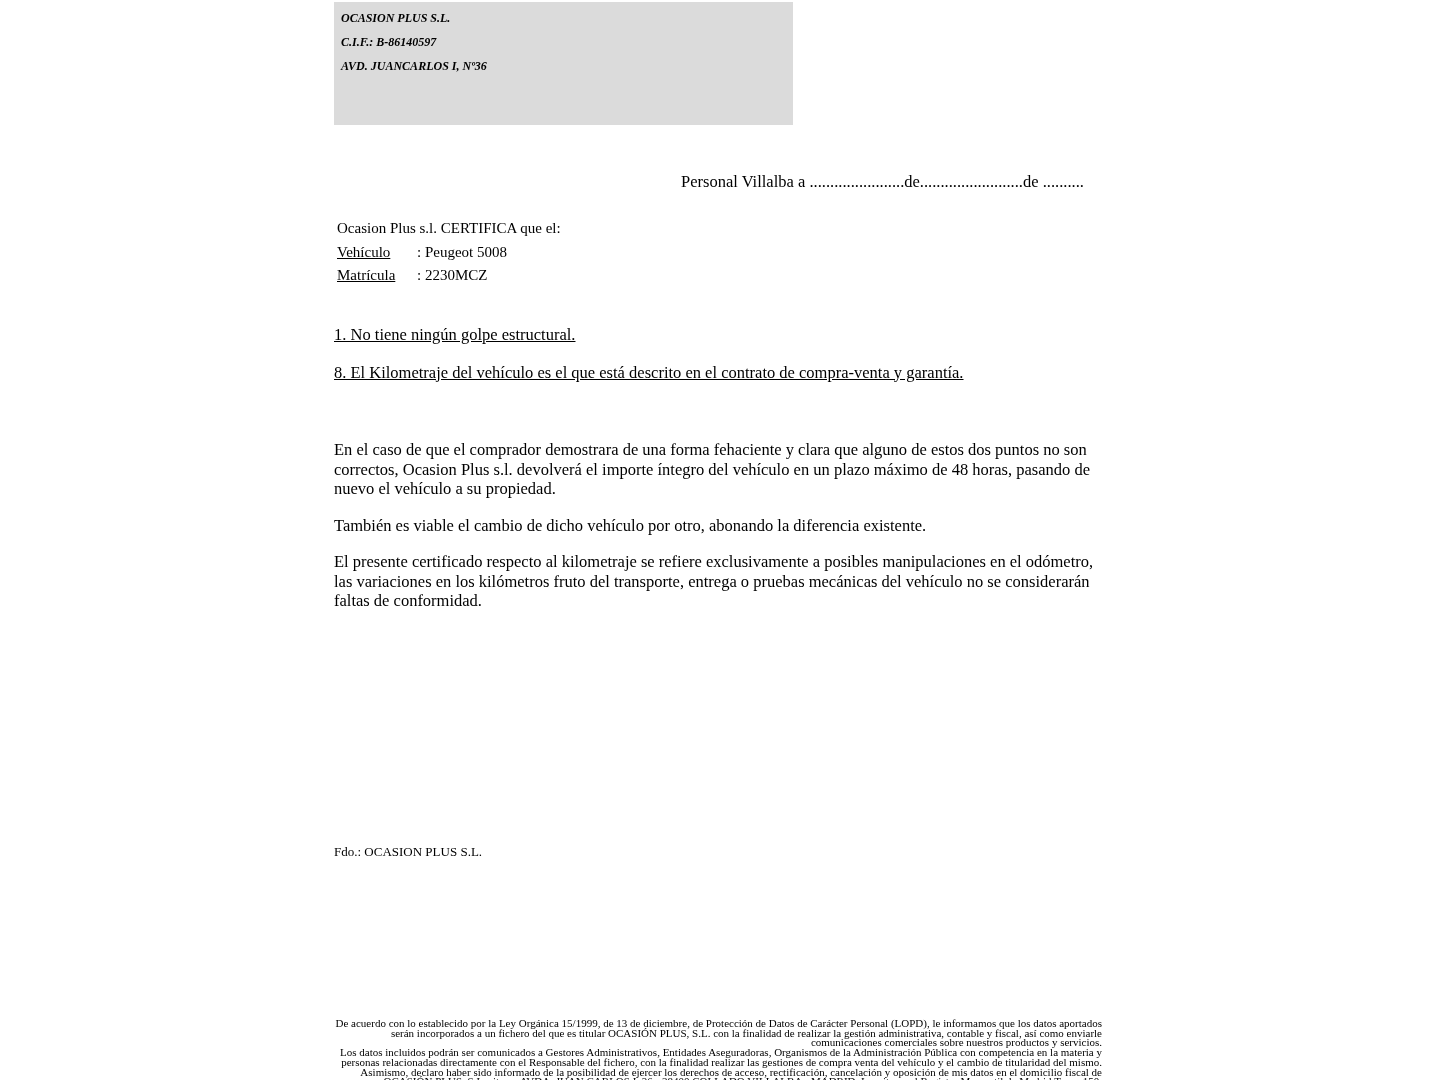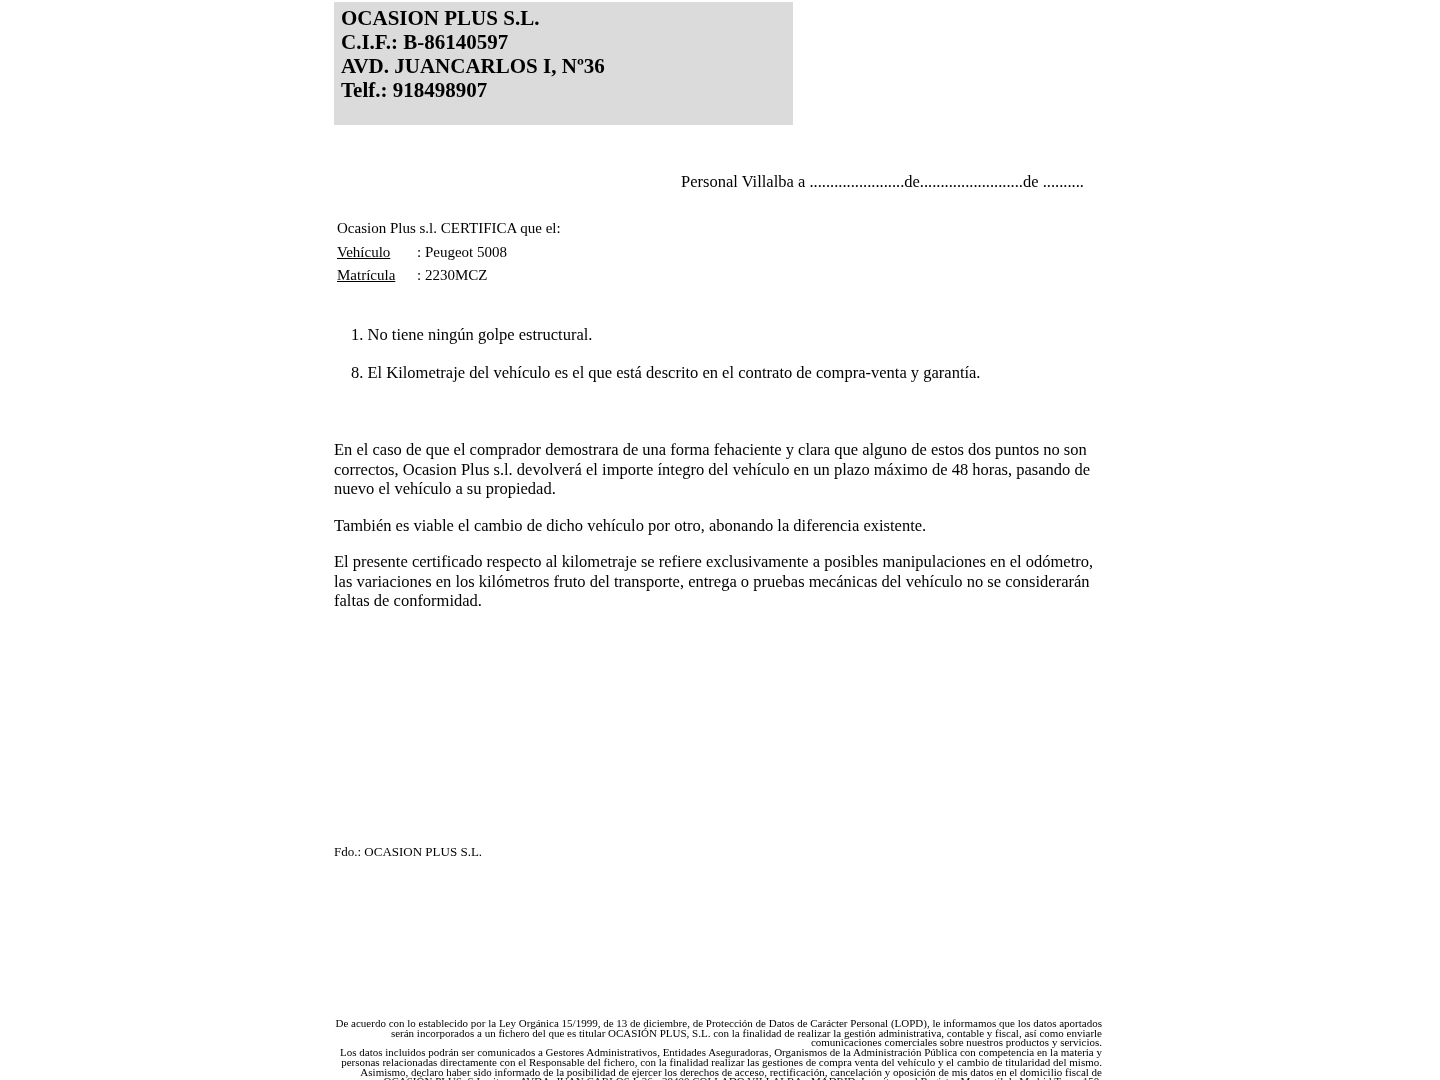--- a/index.html
+++ b/index.html
@@ -13,23 +13,24 @@
   }
   .header-box {
     position: absolute;
     left: 334px; top: 2px;
     width: 459px; height: 123px;
     background: #dbdbdb;
     padding: 4px 8px 0 7px;
   }
   .header-box .hline {
     font-weight: bold;
-    font-size: 21px;
+    font-size: 12px;
     line-height: 24px;
     white-space: nowrap;
+    font-style: italic;
   }
   .date-line {
     position: absolute;
     left: 681px; top: 172px;
     font-size: 16.5px;
     white-space: nowrap;
   }
   .certify {
     position: absolute;
     left: 337px; top: 217px;
@@ -42,21 +43,21 @@
     width: 80px;
     text-decoration: underline;
   }
   .points {
     position: absolute;
     left: 334px; top: 325px;
     width: 760px;
     font-size: 16.5px;
     line-height: 19.5px;
   }
-  .points p { margin: 0 0 18px 17px; }
+  .points p { margin: 0 0 18px 0; text-decoration: underline; }
   .paragraphs {
     position: absolute;
     left: 334px; top: 440px;
     width: 760px;
     font-size: 16.5px;
     line-height: 19.5px;
   }
   .paragraphs p { margin: 0 0 17px 0; }
   .signature {
     position: absolute;
@@ -75,21 +76,20 @@
 </style>
 </head>
 <body>
 
 <div class="page">
 
   <div class="header-box">
     <div class="hline">OCASION PLUS S.L.</div>
     <div class="hline">C.I.F.: B-86140597</div>
     <div class="hline">AVD. JUANCARLOS I, Nº36</div>
-    <div class="hline">Telf.: 918498907</div>
   </div>
 
   <div class="date-line">Personal Villalba a .......................de.........................de ..........</div>
 
   <div class="certify">
     <div>Ocasion Plus s.l. CERTIFICA que el:</div>
     <div class="kv-row">
       <span class="kv-label">Vehículo</span><span>: Peugeot 5008</span>
     </div>
     <div class="kv-row">

